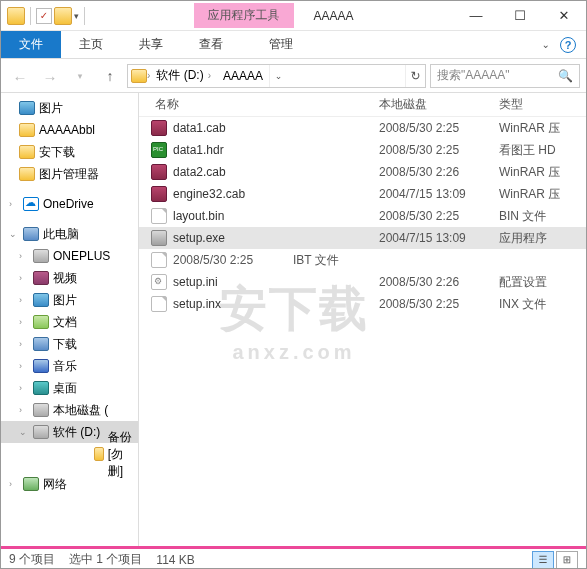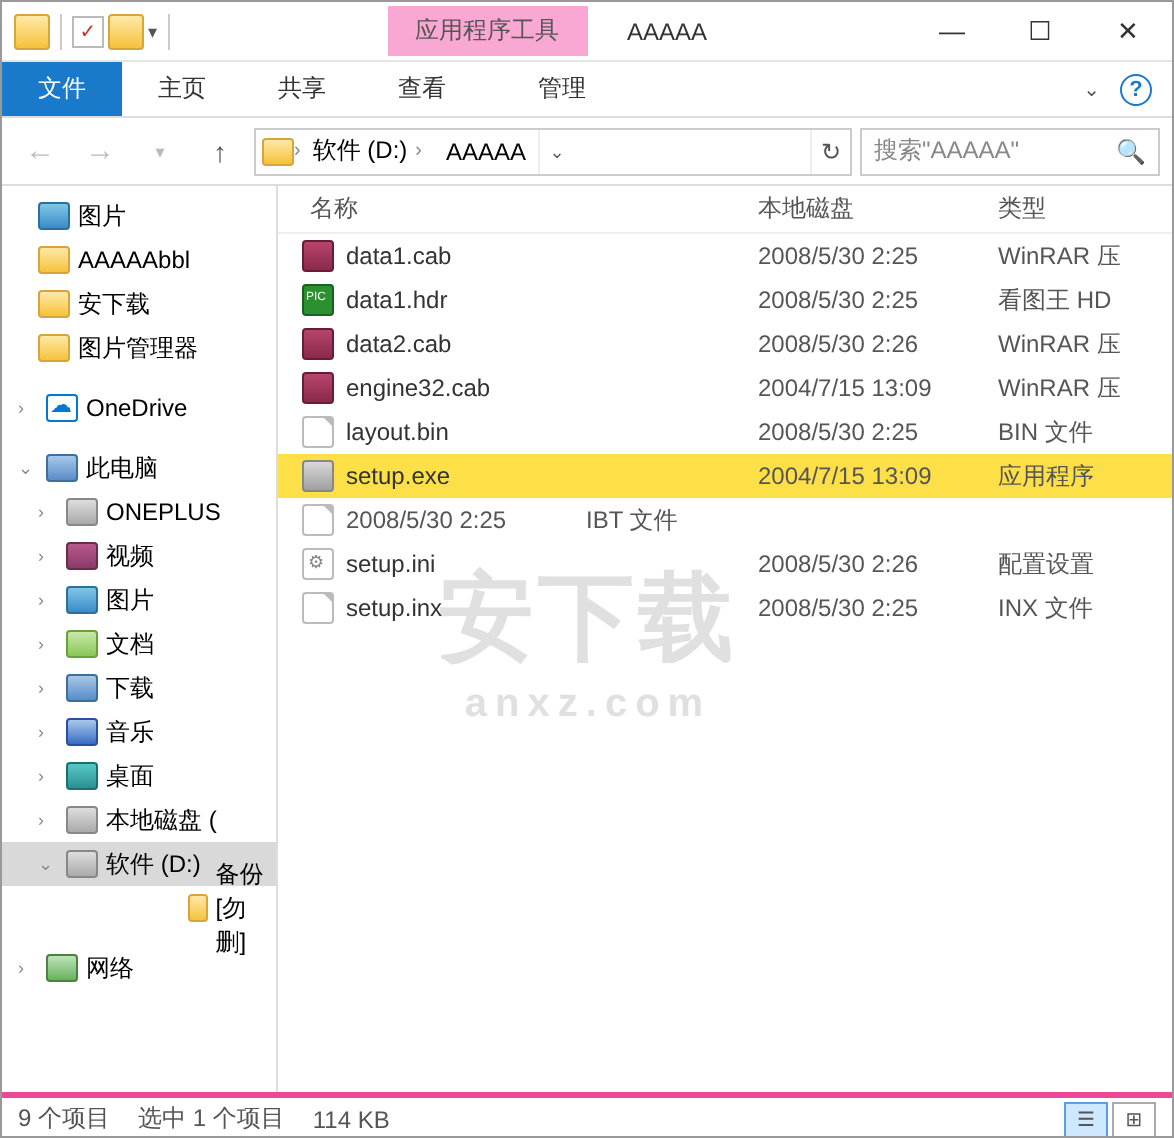--- a/index.html
+++ b/index.html
@@ -51,21 +51,21 @@
 .tree .spacer { height: 8px; }
 
 .listarea { flex: 1; display: flex; flex-direction: column; overflow: hidden; position: relative; }
 .listhdr { display: flex; font-size: 12px; color: #555; height: 24px; align-items: center; border-bottom: 1px solid #eee; }
 .listhdr div { padding: 0 10px; }
 .col-name { width: 230px; padding-left: 16px !important; }
 .col-date { width: 120px; }
 .col-type { flex: 1; }
 .listbody { flex: 1; overflow: auto; position: relative; }
 .row { display: flex; align-items: center; font-size: 12px; height: 22px; color: #333; }
-.row.sel { background: #fde047; }
+.row.sel { background: #e5e5e5; }
 .row .fico { width: 16px; height: 16px; margin: 0 6px 0 12px; display: inline-block; border-radius: 2px; }
 .row .fico.cab { background: linear-gradient(#b8446c,#8a2a4a); border: 1px solid #6a1a3a; }
 .row .fico.hdr { background: #2a9030; border: 1px solid #1a6020; position: relative; }
 .row .fico.hdr::after { content: "PIC"; color: #fff; font-size: 6px; position: absolute; top: 3px; left: 1px; }
 .row .fico.doc { background: #fff; border: 1px solid #bbb; position: relative; }
 .row .fico.doc::after { content: ""; position: absolute; top: 0; right: 0; border-top: 4px solid #bbb; border-left: 4px solid transparent; }
 .row .fico.exe { background: linear-gradient(#d8d8d8,#a0a0a0); border: 1px solid #888; }
 .row .fico.ini { background: #fff; border: 1px solid #bbb; position: relative; }
 .row .fico.ini::after { content: "⚙"; font-size: 9px; position: absolute; top: 1px; left: 2px; color: #888; }
 .row .fname { width: 206px; }

